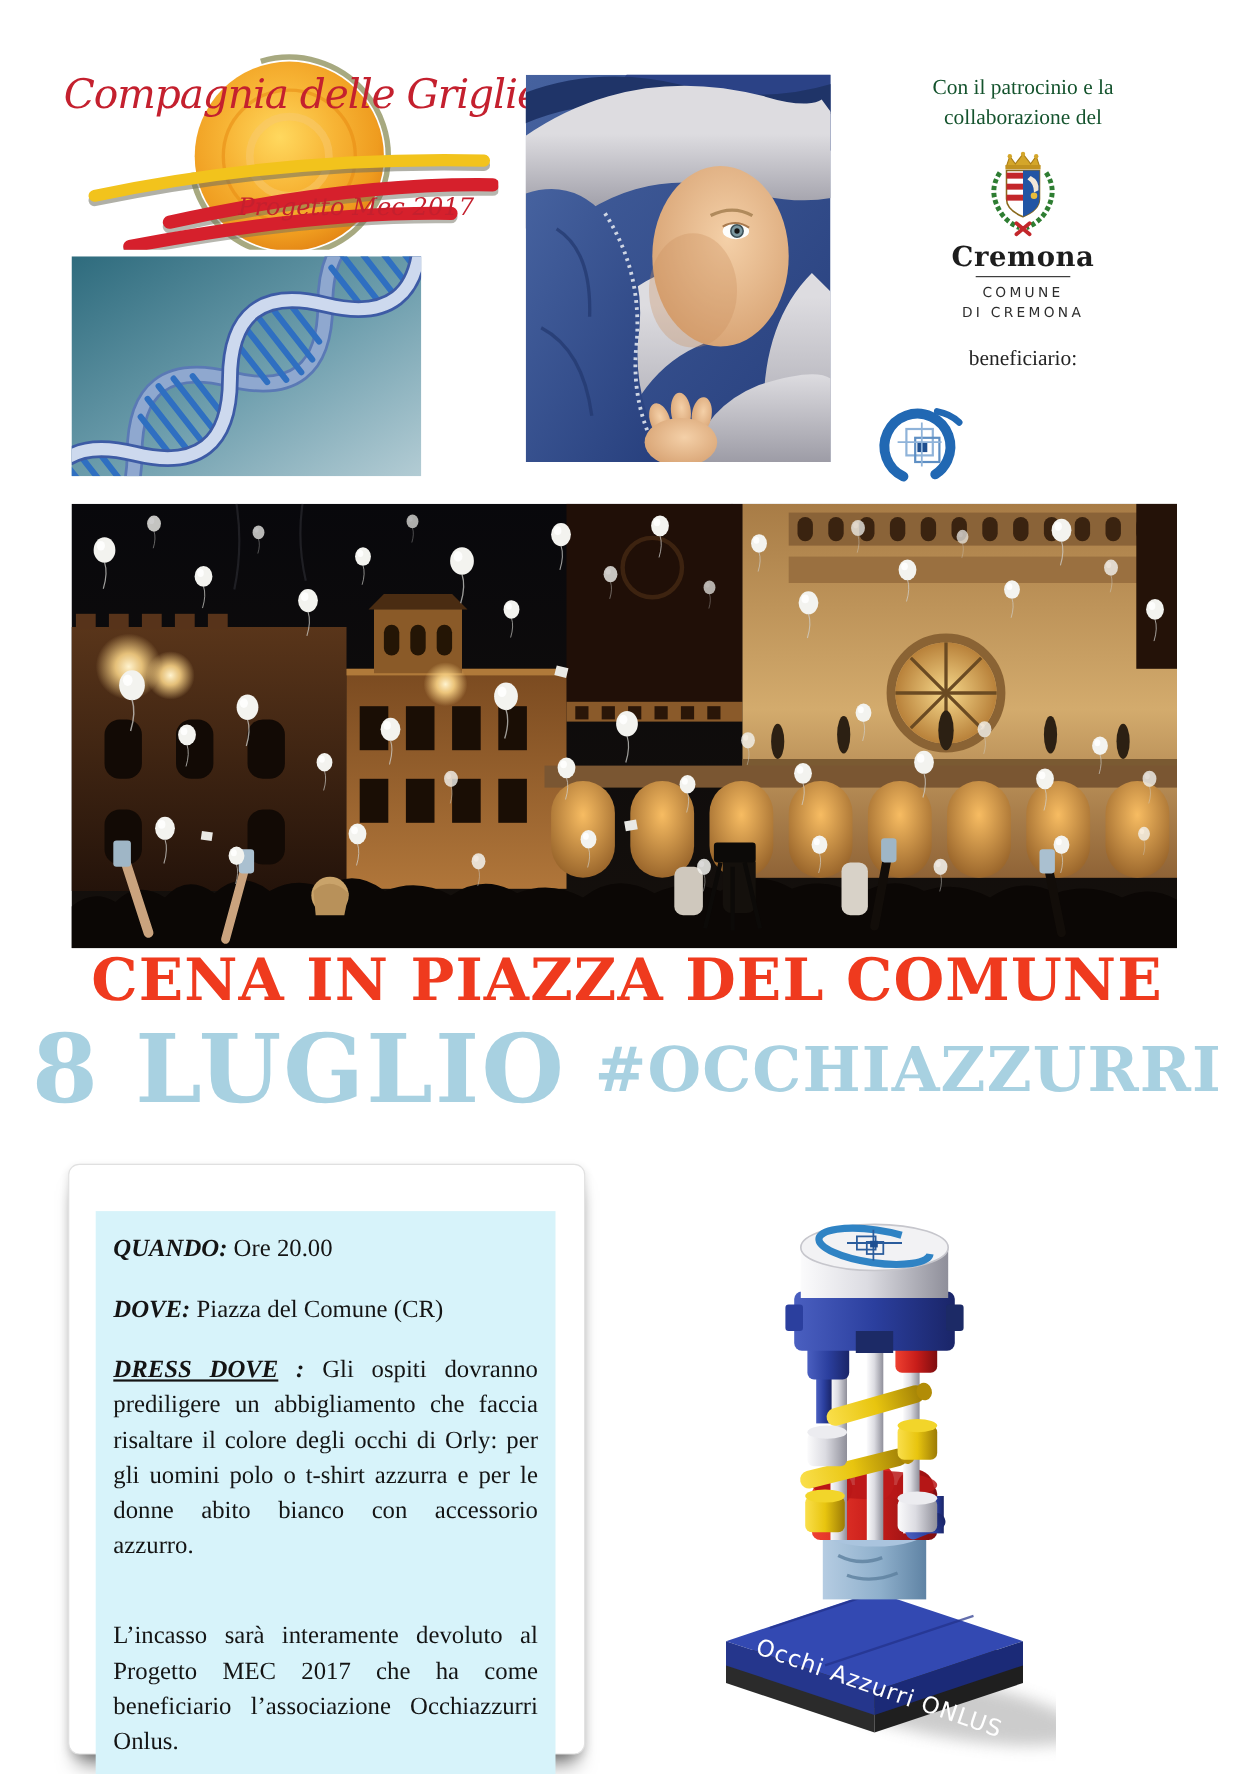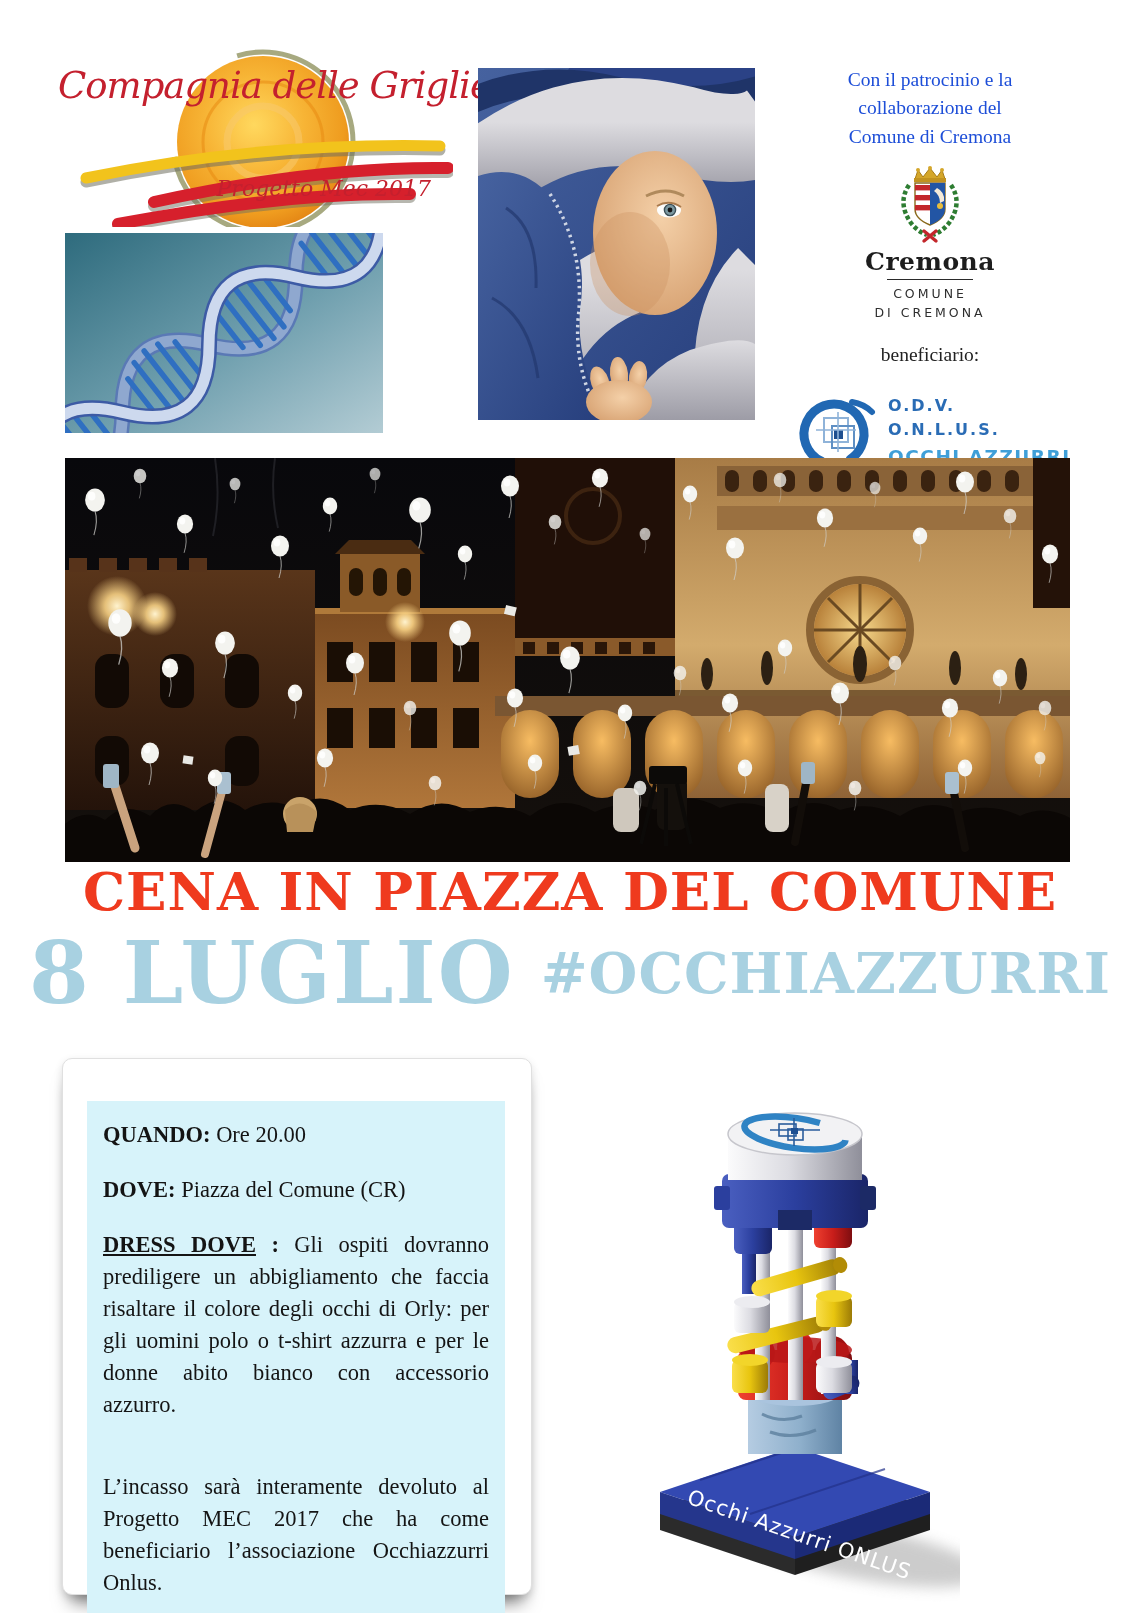--- a/index.html
+++ b/index.html
@@ -11,21 +11,21 @@
   .cdg{left:58px;top:42px;width:395px;height:185px;}
   .cdg svg{position:absolute;left:0;top:0;}
   .cdg-title{position:absolute;left:0;right:0;top:22px;text-align:center;
     font-family:"DejaVu Serif",serif;font-style:italic;font-size:37px;color:#c4202e;
     letter-spacing:-1px;white-space:nowrap;}
   .cdg-sub{position:absolute;right:22px;bottom:26px;font-family:"DejaVu Serif",serif;
     font-style:italic;font-size:22px;color:#c4202e;}
 
   
   .patron{left:788px;top:66px;width:284px;text-align:center;}
-  .patron .ptxt{font-size:19.5px;line-height:1.45;color:#1d4ed8;}
+  .patron .ptxt{font-size:19.5px;line-height:1.45;color:#14532d;}
   .crest{margin:14px auto 2px auto;display:block;}
   .cremona-word{font-family:"DejaVu Serif",serif;font-weight:bold;font-size:25px;color:#1d1d1d;letter-spacing:.5px;}
   .cremona-rule{width:86px;border-top:1.6px solid #2a2a2a;margin:3px auto 5px auto;}
   .cremona-sub{font-family:"DejaVu Sans",sans-serif;font-size:12.5px;letter-spacing:3px;color:#2e2e2e;line-height:1.5;}
   .benef{margin-top:22px;font-size:19.5px;color:#222;}
   .odv-row{margin-top:24px;display:flex;align-items:center;gap:10px;text-align:left;margin-left:6px;}
   .odv-lines{font-family:"DejaVu Sans",sans-serif;font-weight:bold;letter-spacing:2px;}
   .odv-l1,.odv-l2{font-size:16px;color:#2a6cb5;line-height:1.55;}
   .odv-l3{font-size:18.5px;color:#3f9fd8;line-height:1.5;letter-spacing:1.5px;white-space:nowrap;}
 
@@ -45,21 +45,21 @@
   .title-tag{font-size:56px;letter-spacing:1px;}
 
   
   .card{left:62px;top:1058px;width:468px;height:535px;background:#fff;border:1px solid #e0e0e0;
     border-radius:10px;box-shadow:0 16px 18px -9px rgba(0,0,0,.55),0 3px 8px rgba(0,0,0,.12);}
   .cyan{position:absolute;left:24px;top:42px;width:418px;box-sizing:border-box;
     background:#d7f3fa;padding:18px 16px 22px 16px;}
   .cyan p{margin:0;font-size:22.5px;line-height:32px;text-align:justify;color:#141414;}
   .cyan p.gap{margin-top:23px;}
   .cyan p.gap2{margin-top:50px;}
-  .cyan b{font-weight:bold;}
+  .cyan b{font-weight:bold;font-style:italic;}
   .u{text-decoration:underline;}
 
   
   .trophy{left:630px;top:1062px;width:330px;height:540px;}
 </style>
 </head>
 <body>
 
 <div class="page">
 
@@ -125,21 +125,20 @@
       <ellipse cx="122" cy="314" rx="9" ry="16" fill="url(#sk)" transform="rotate(-18 122 314)"></ellipse>
       <ellipse cx="141" cy="306" rx="9" ry="17" fill="url(#sk)" transform="rotate(-6 141 306)"></ellipse>
       <ellipse cx="160" cy="309" rx="9" ry="16" fill="url(#sk)" transform="rotate(8 160 309)"></ellipse>
       <ellipse cx="141" cy="334" rx="33" ry="22" fill="url(#sk)"></ellipse>
     </svg>
   </div>
 
   <div class="abs patron">
     <div class="ptxt">Con il patrocinio e la</div>
     <div class="ptxt">collaborazione del</div>
-    <div class="ptxt">Comune di Cremona</div>
 
     <svg class="crest" width="86" height="80" viewBox="0 0 86 80">
       <path d="M28,14 L31,5 L36,12 L43,3 L50,12 L55,5 L58,14 Z" fill="#d4a62a" stroke="#a87c16" stroke-width="1"></path>
       <circle cx="31" cy="5" r="2" fill="#d4a62a"></circle>
         <circle cx="43" cy="3" r="2" fill="#d4a62a"></circle>
         <circle cx="55" cy="5" r="2" fill="#d4a62a"></circle>
       <rect x="27" y="13" width="32" height="4" fill="#c19220"></rect>
       <path d="M28,18 h30 v26 q0,10 -15,16 q-15,-6 -15,-16 Z" fill="#ffffff" stroke="#8a6a1c" stroke-width="1.4"></path>
       <rect x="28" y="20" width="15" height="5.4" fill="#c3272b"></rect>
       <rect x="28" y="30" width="15" height="5.4" fill="#c3272b"></rect>
@@ -161,25 +160,20 @@
 
     <div class="odv-row">
       <svg width="84" height="84" viewBox="0 0 84 84">
         <circle cx="40" cy="44" r="30" fill="none" stroke="#2168b3" stroke-width="9" stroke-linecap="round" stroke-dasharray="158 32" transform="rotate(115 40 44)"></circle>
         <path d="M58,12 q12,2 20,10" stroke="#2168b3" stroke-width="6" fill="none" stroke-linecap="round"></path>
         <rect x="30" y="28" width="24" height="24" fill="none" stroke="#8fb3d9" stroke-width="2"></rect>
         <rect x="38" y="36" width="22" height="22" fill="none" stroke="#5e8fc4" stroke-width="2"></rect>
         <rect x="40" y="40" width="9" height="9" fill="#1f4f8f"></rect>
         <path d="M22,40 h40 M44,22 v40" stroke="#8fb3d9" stroke-width="1.6"></path>
       </svg>
-      <div class="odv-lines">
-        <div class="odv-l1">O.D.V.</div>
-        <div class="odv-l2">O.N.L.U.S.</div>
-        <div class="odv-l3">OCCHI AZZURRI</div>
-      </div>
     </div>
   </div>
 
   <div class="abs dna photo-frame">
     <svg width="318" height="200" viewBox="0 0 318 200">
       <defs>
         <linearGradient id="dnabg" x1="0" y1="0" x2="1" y2="1">
           <stop offset="0%" stop-color="#2e6b7d"></stop>
             <stop offset="55%" stop-color="#6f9fae"></stop>
           <stop offset="100%" stop-color="#b3ccd4"></stop>

